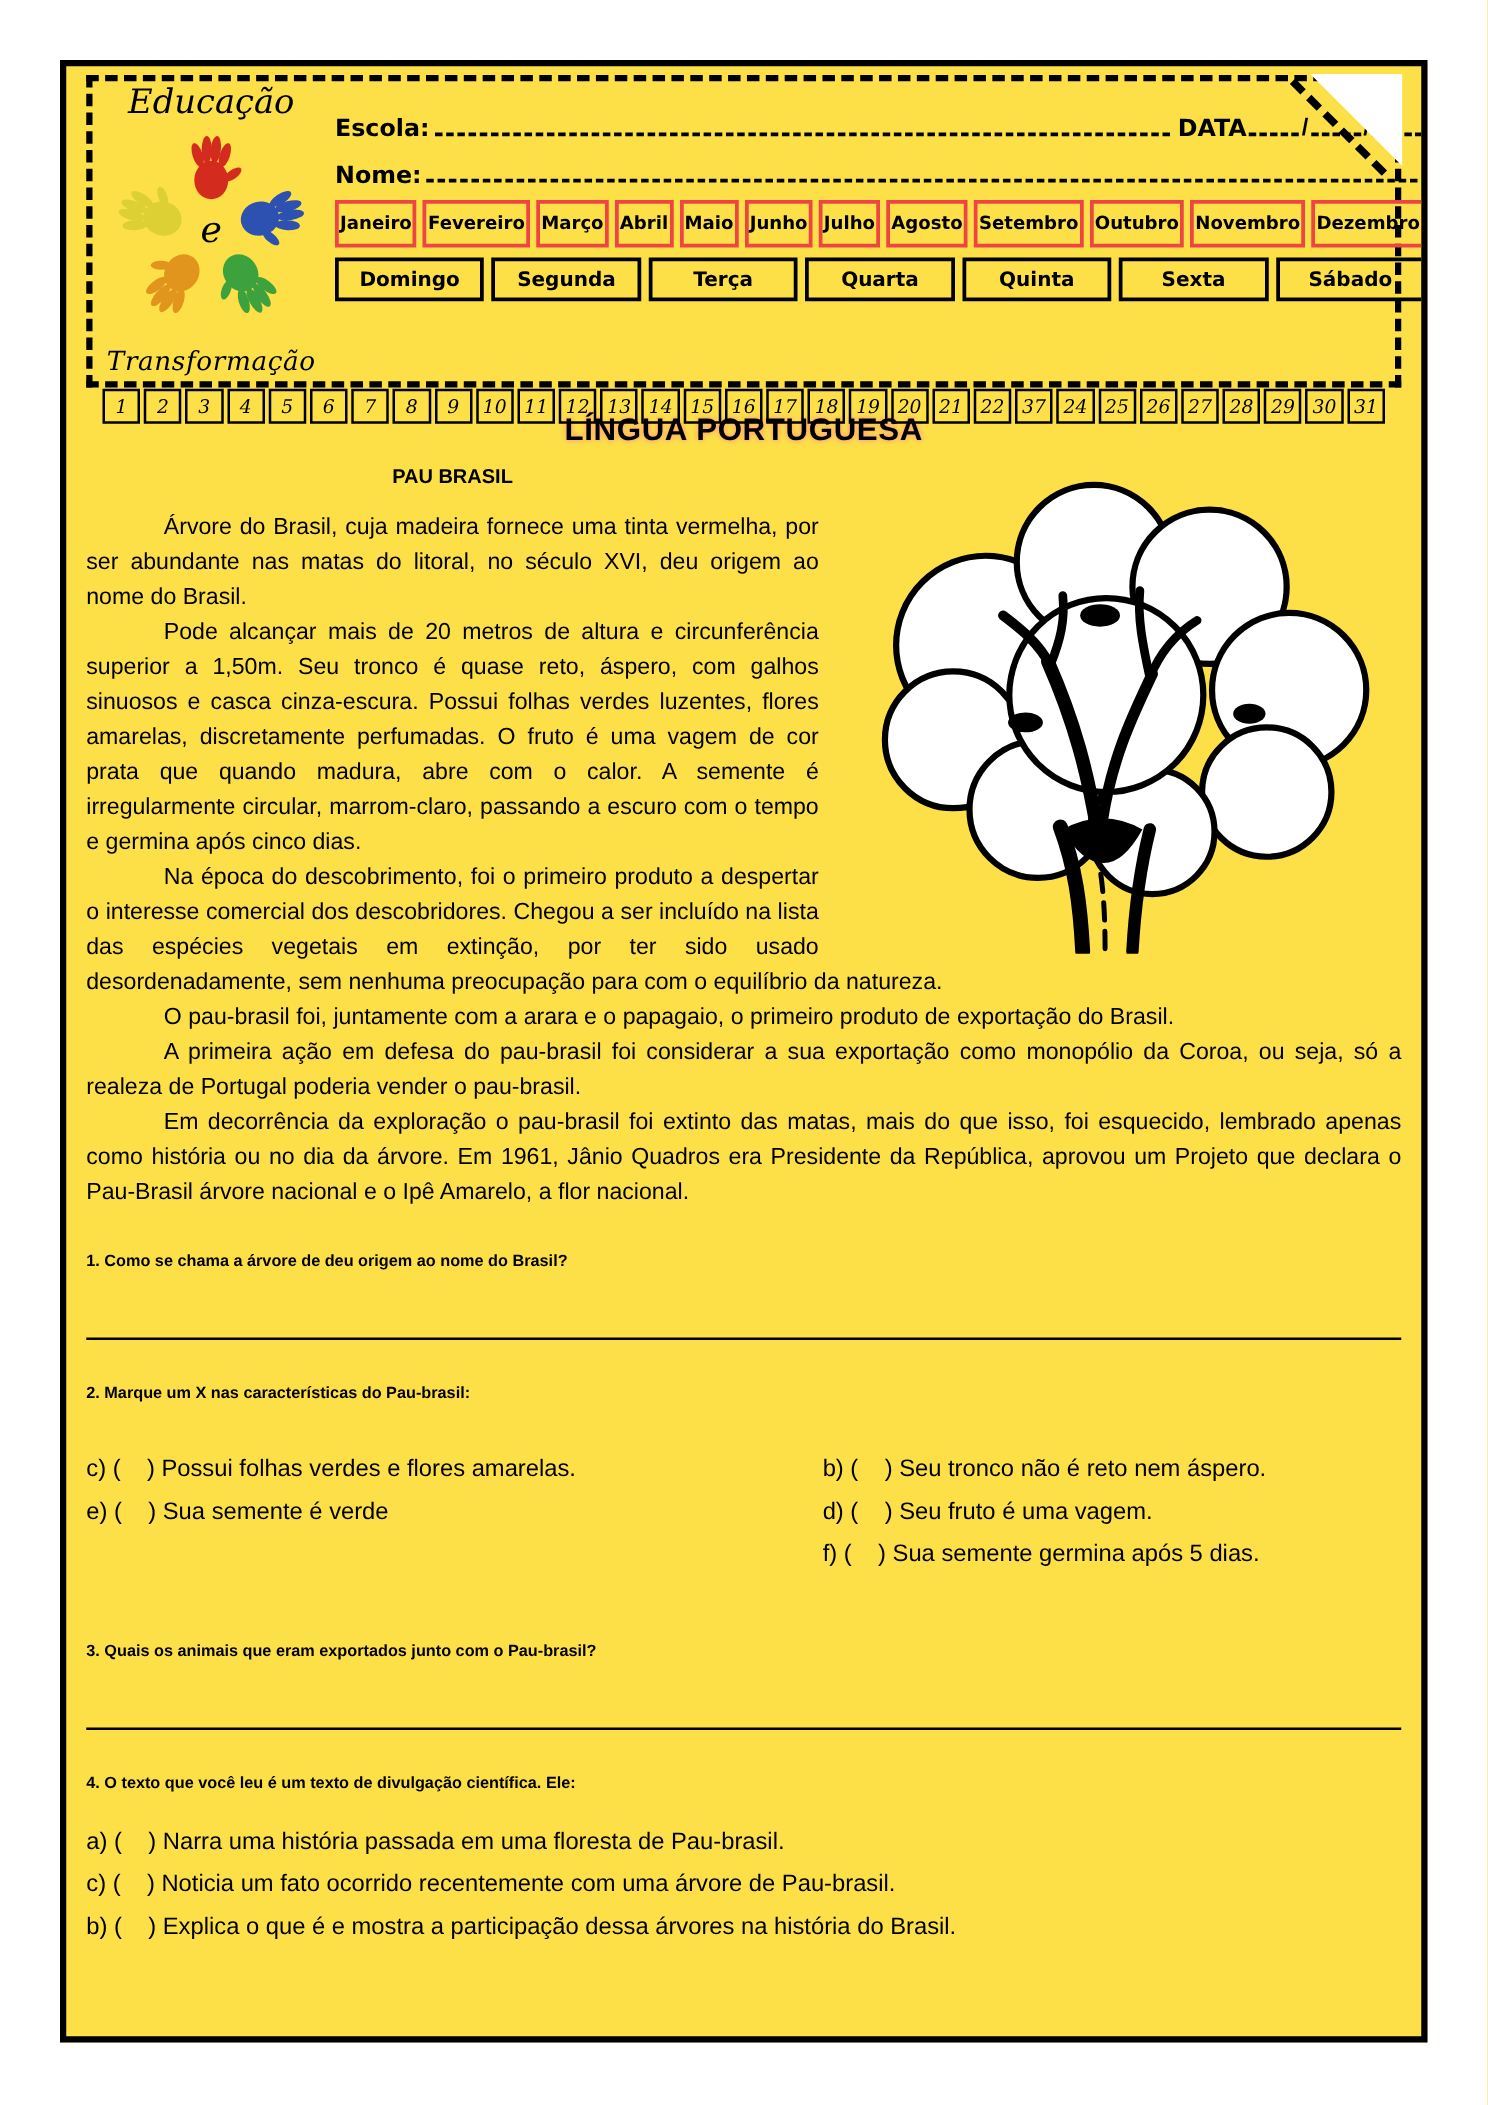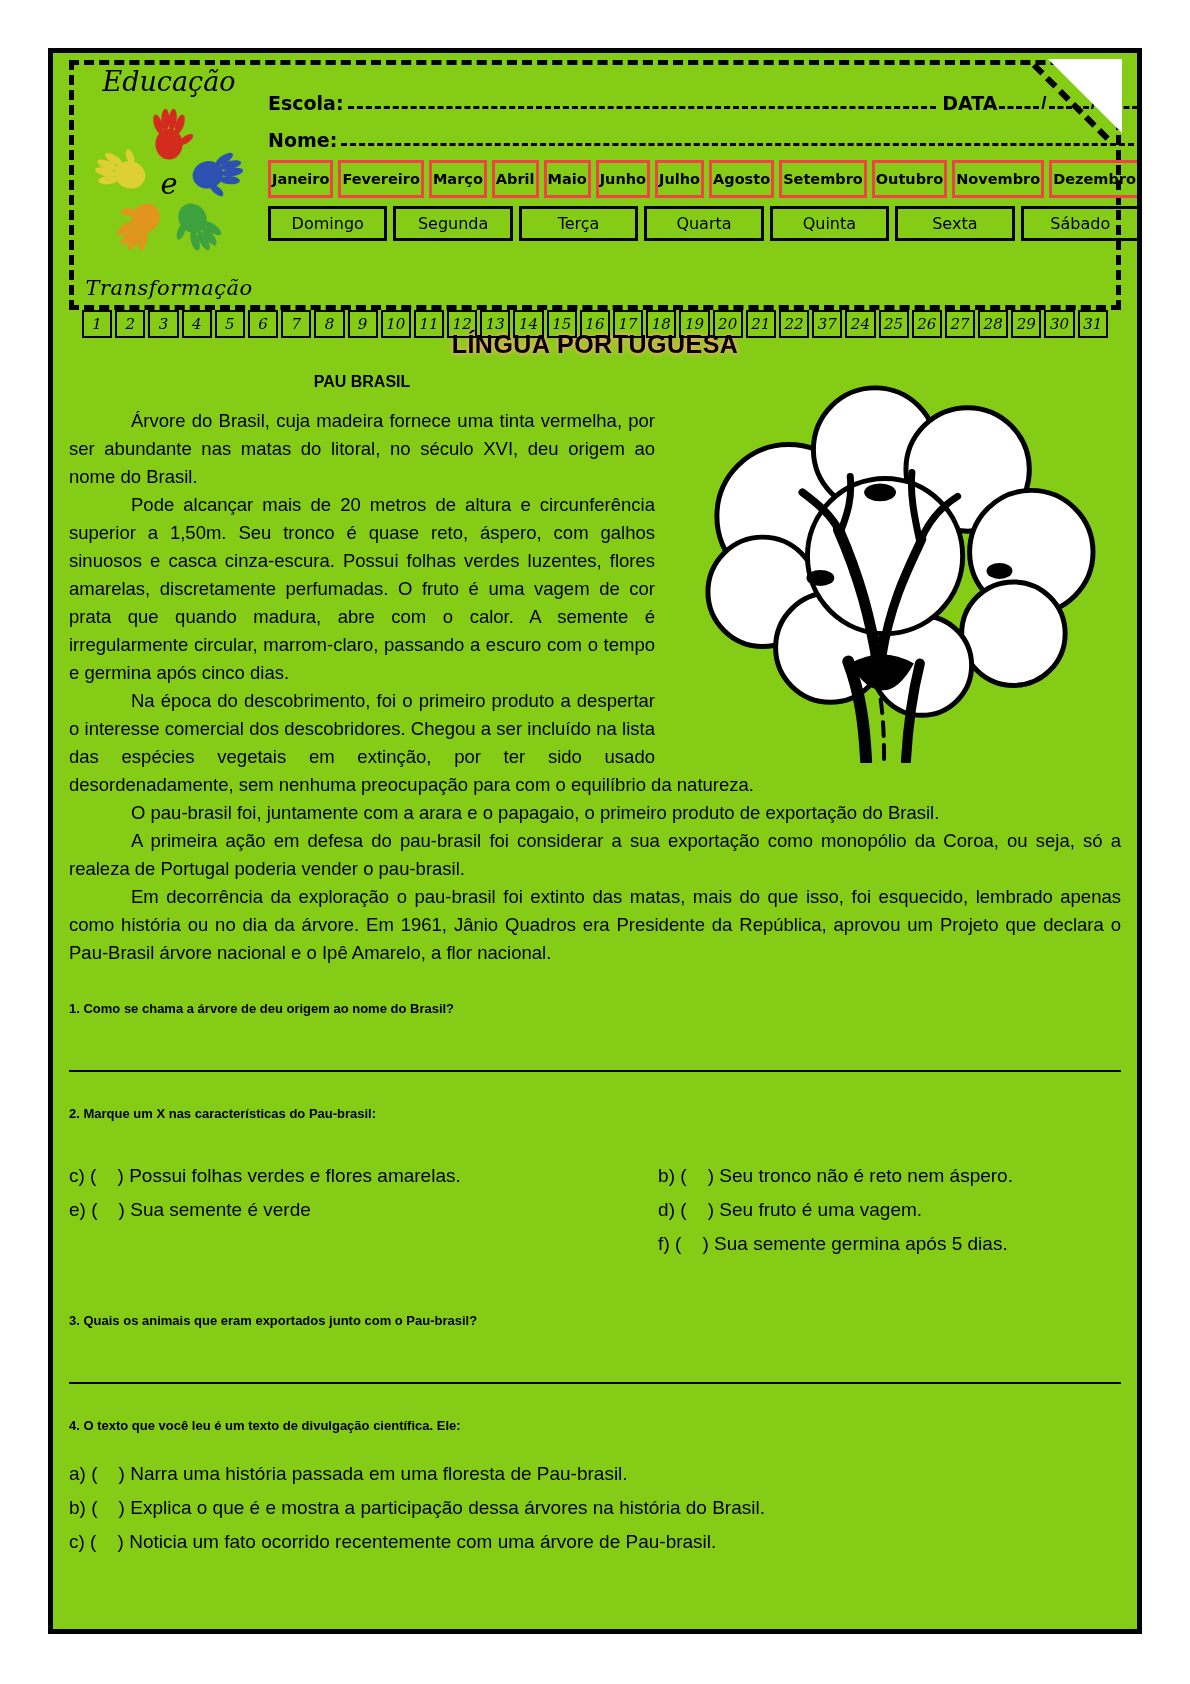--- a/index.html
+++ b/index.html
@@ -3,21 +3,21 @@
 <meta charset="utf-8">
 <style>
   * { box-sizing: border-box; }
   html,body { margin:0; padding:0; }
   body {
     width:1190px; height:1684px; background:#fff; color:#000;
     font-family:"Liberation Sans", sans-serif; position:relative;
   }
   .page-frame {
     position:absolute; left:48px; top:48px; width:1094px; height:1586px;
-    border:5px solid #000; padding:0 16px; overflow:hidden; background:#84cc16;
+    border:5px solid #000; padding:0 16px; overflow:hidden; background:#fde047;
   }
 
   
   .header-box { position:relative; margin-top:7px; border:5px dashed #000; height:250px; padding:0 6px; }
   .corner-cover { position:absolute; top:-6px; right:-6px; width:74px; height:74px; background:#fff;
                   clip-path:polygon(0 0,100% 0,100% 100%); }
   .corner-cut { position:absolute; top:-3px; right:-22px; width:104px; border-top:6px dashed #000;
                 transform:rotate(45deg); transform-origin:left center; }
   .header-top { display:flex; }
   .logo-col { width:178px; flex:0 0 178px; text-align:center; padding-top:2px; }
@@ -27,21 +27,21 @@
   .field-row { display:flex; align-items:flex-end; height:37px; font-size:19px; font-weight:bold; }
   .hand-label { font-family:"DejaVu Sans", sans-serif; }
   .dash-line { flex:1; border-bottom:3px dashed #000; margin:0 6px 5px 4px; }
   .date-group { display:flex; align-items:flex-end; }
   .date-seg { width:40px; border-bottom:3px dashed #000; margin:0 2px 5px; }
   .date-slash { font-weight:bold; font-size:19px; }
   .months-row { display:flex; gap:5px; margin-top:9px; }
   .month-cell { flex:1 1 auto; border:3px solid #ef4444; text-align:center; font-weight:bold;
                 font-size:14.5px; padding:8px 1px; font-family:"DejaVu Sans", sans-serif; }
   .days-row { display:flex; gap:6px; margin-top:8px; }
-  .day-cell { flex:1; border:3px solid #000; text-align:center; font-weight:normal; font-size:16px;
+  .day-cell { flex:1; border:3px solid #000; text-align:center; font-weight:bold; font-size:16px;
               padding:5px 0; font-family:"DejaVu Sans", sans-serif; }
   .numbers-row { display:flex; gap:3px; margin:7px 2px 0 2px; }
   .number-cell { flex:1; border:2px solid #000; text-align:center; font-family:"DejaVu Serif", serif;
                  font-style:italic; font-size:15px; padding:3px 0; }
 
   
   .main-title { text-align:center; font-size:25px; font-weight:bold; letter-spacing:0.5px;
                 margin:20px 0 14px; text-shadow:0 0 6px #ffab7e, 0 0 3px #ff9a66; }
   .article { margin-top:4px; }
   .tree-figure { float:right; width:452px; height:398px; margin:-8px 0 4px 14px; }
@@ -238,19 +238,19 @@
           <div class="option">f) (    ) Sua semente germina após 5 dias.</div>
         </div>
     </div>
 
     <p class="question" style="margin-top:52px;">3. Quais os animais que eram exportados junto com o Pau-brasil?</p>
     <div class="answer-line"></div>
 
     <p class="question q-space-lg">4. O texto que você leu é um texto de divulgação científica. Ele:</p>
     <div class="options-1col">
         <div class="option">a) (    ) Narra uma história passada em uma floresta de Pau-brasil.</div>
+        <div class="option">c) (    ) Noticia um fato ocorrido recentemente com uma árvore de Pau-brasil.</div>
         <div class="option">b) (    ) Explica o que é e mostra a participação dessa árvores na história do Brasil.</div>
-        <div class="option">c) (    ) Noticia um fato ocorrido recentemente com uma árvore de Pau-brasil.</div>
       </div>
 
   </div>
 
 </div>
 
 </body></html>

